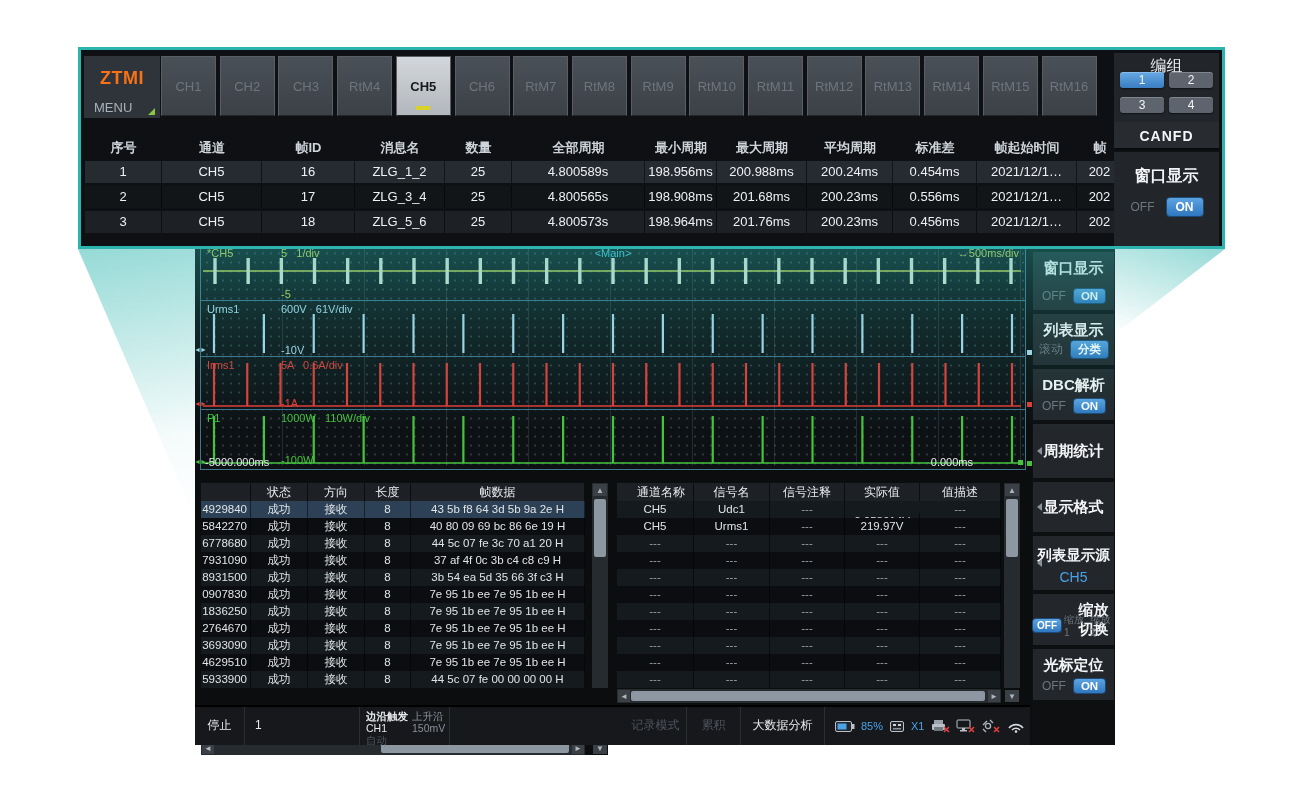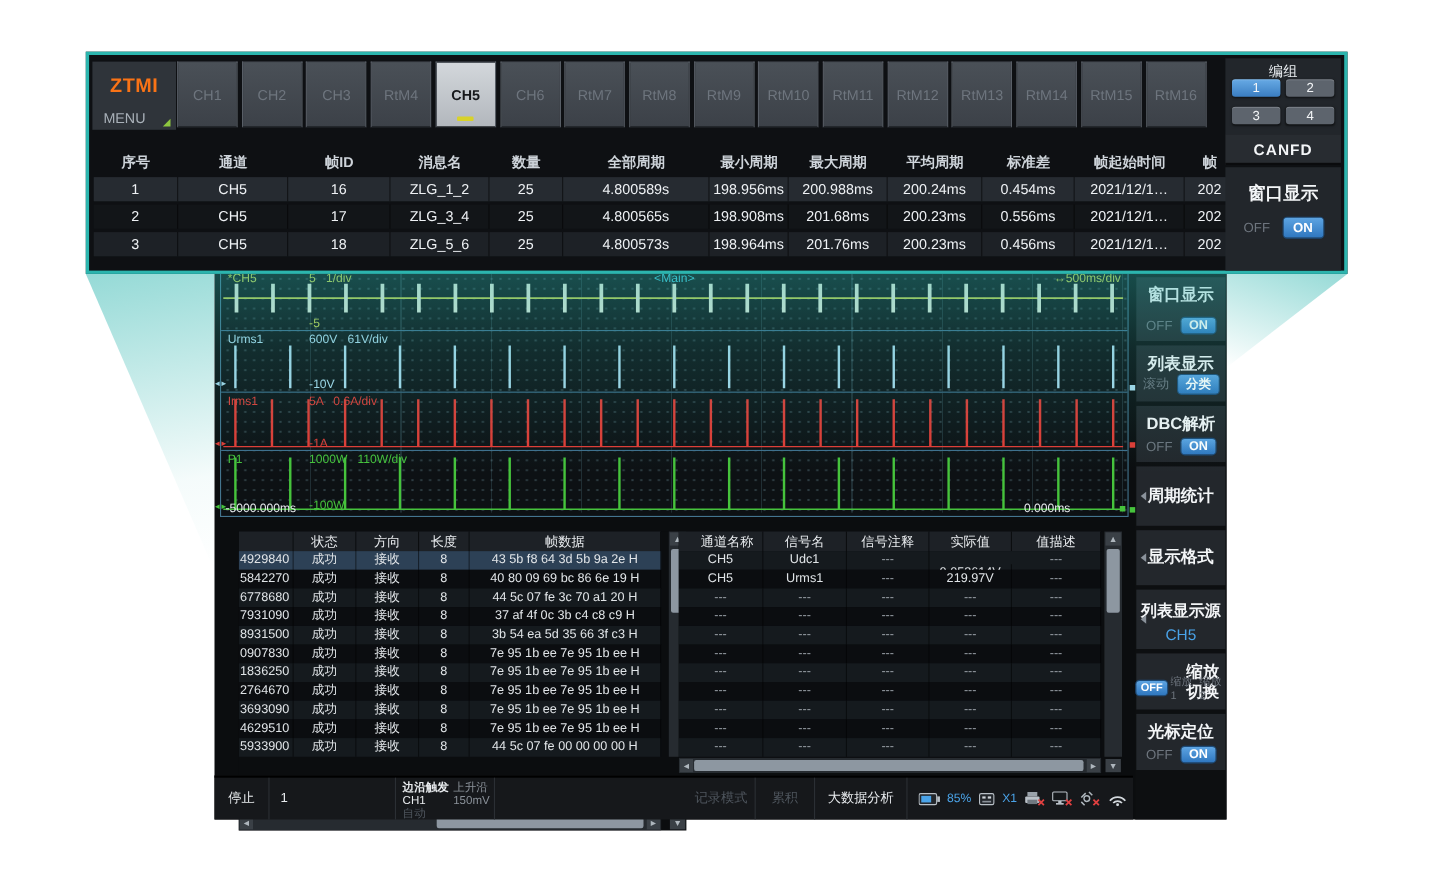--- a/index.html
+++ b/index.html
@@ -26,21 +26,21 @@
   .menu-tri{position:absolute;bottom:3px;right:5px;width:0;height:0;
     border-bottom:7px solid #8dc63f;border-left:7px solid transparent;}
   .tabs{position:absolute;left:80px;top:6px;height:62px;width:955px;}
   .tab{position:absolute;top:0;width:55px;height:60px;box-sizing:border-box;
     background:linear-gradient(#4a5057,#3c4148);border:1px solid #585e66;border-bottom-color:#23262b;
     color:#6e757e;font-size:13px;display:flex;align-items:center;justify-content:center;}
   .tab.active{background:linear-gradient(#d3d7db,#b2b7bd);color:#16181b;font-weight:bold;}
   .tab-underline{position:absolute;bottom:5px;left:50%;transform:translateX(-50%);
     width:15px;height:4px;background:#d8d22a;border-radius:1px;}
   .grp-panel{position:absolute;right:3px;top:3px;width:105px;height:69px;background:#22262b;}
-  .grp-title{text-align:center;color:#e9edf0;font-size:13px;margin-top:3px;}
+  .grp-title{text-align:center;color:#e9edf0;font-size:16px;margin-top:3px;}
   .grp-btn{position:absolute;width:44px;height:16px;background:#5d646d;border-radius:3px;color:#f3f5f7;
     font-size:12px;text-align:center;line-height:16px;
     box-shadow:inset 0 1px 0 rgba(255,255,255,.22),0 1px 2px rgba(0,0,0,.55);}
   .grp-btn.active{background:linear-gradient(#67aae5,#3a7dc1);}
   .canfd-bar{position:absolute;right:3px;top:72px;width:105px;height:28px;background:#282c31;
     border-bottom:2px solid #0a0b0d;color:#f4f6f8;font-weight:bold;font-size:14px;text-align:center;
     line-height:28px;letter-spacing:1px;box-sizing:border-box;}
   .win-block{position:absolute;right:3px;top:102px;width:105px;height:94px;background:#22262b;}
   .blk-title{text-align:center;color:#f3f5f7;font-size:16px;font-weight:bold;padding-top:14px;}
   .toggle-row{position:absolute;top:46px;left:0;right:0;display:flex;justify-content:center;
@@ -246,21 +246,21 @@
       <div class="sq-marker" style="right:2px;bottom:4px;background:#46c33c;"></div>
     </div>
 
     <span class="edge-marker" style="left:-1px;top:106px;color:#a9d9ec;">◄►</span>
     <span class="edge-marker" style="left:-1px;top:160px;color:#e23b34;">◄►</span>
     <span class="edge-marker" style="left:-1px;top:218px;color:#46c33c;">◄►</span>
     <div class="sq-marker" style="left:832px;top:110px;background:#a9d9ec;"></div>
     <div class="sq-marker" style="left:832px;top:162px;background:#e23b34;"></div>
     <div class="sq-marker" style="left:832px;top:221px;background:#46c33c;"></div>
 
-    <div class="dtable" id="frame-table" style="left:22px;top:243px;width:407px;height:272px;">
+    <div class="dtable" id="frame-table" style="left:6px;top:243px;width:407px;height:272px;">
         <div class="thead-cell" style="left: 0px; width: 50px;"></div>
         <div class="thead-cell" style="left: 50px; width: 57px;">状态</div>
         <div class="thead-cell" style="left: 107px; width: 57px;">方向</div>
         <div class="thead-cell" style="left: 164px; width: 46px;">长度</div>
         <div class="thead-cell" style="left: 210px; width: 174px;">帧数据</div>
         <div class="trow" style="top: 18px; width: 384px; height: 17px; background: rgb(45, 65, 86);">
           <div class="tcell idcol" style="left: 0px; width: 50px;">4929840</div>
           <div class="tcell" style="left: 50px; width: 57px;">成功</div>
           <div class="tcell" style="left: 107px; width: 57px;">接收</div>
           <div class="tcell" style="left: 164px; width: 46px;">8</div>

